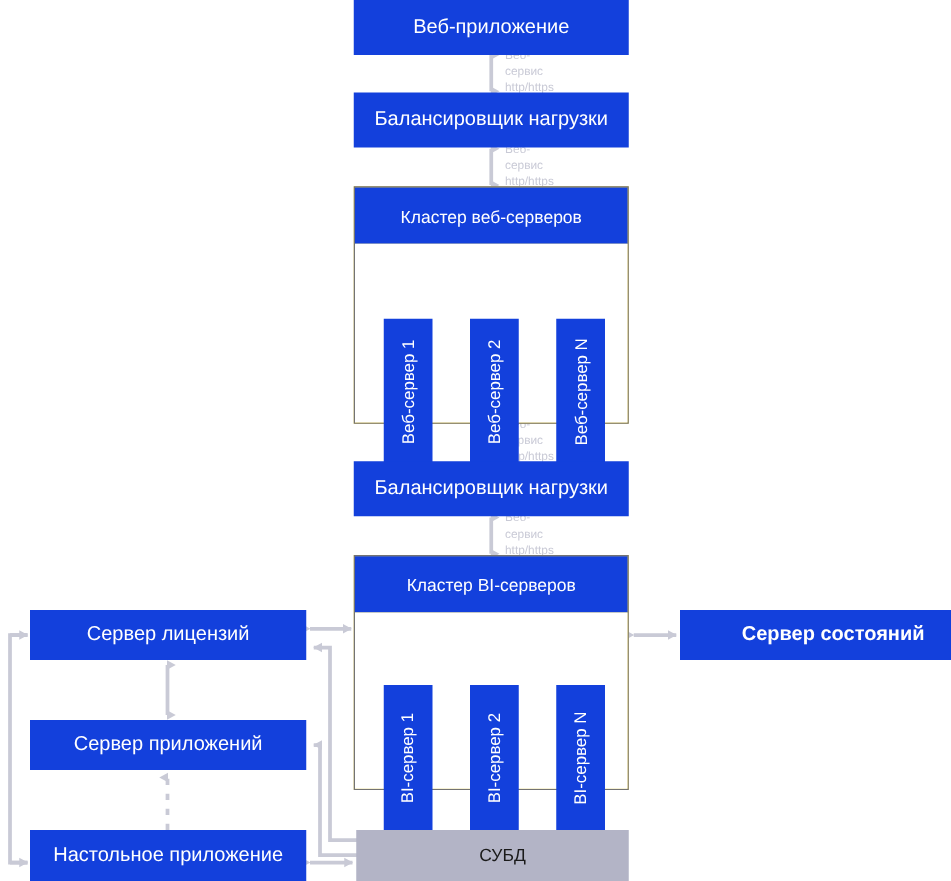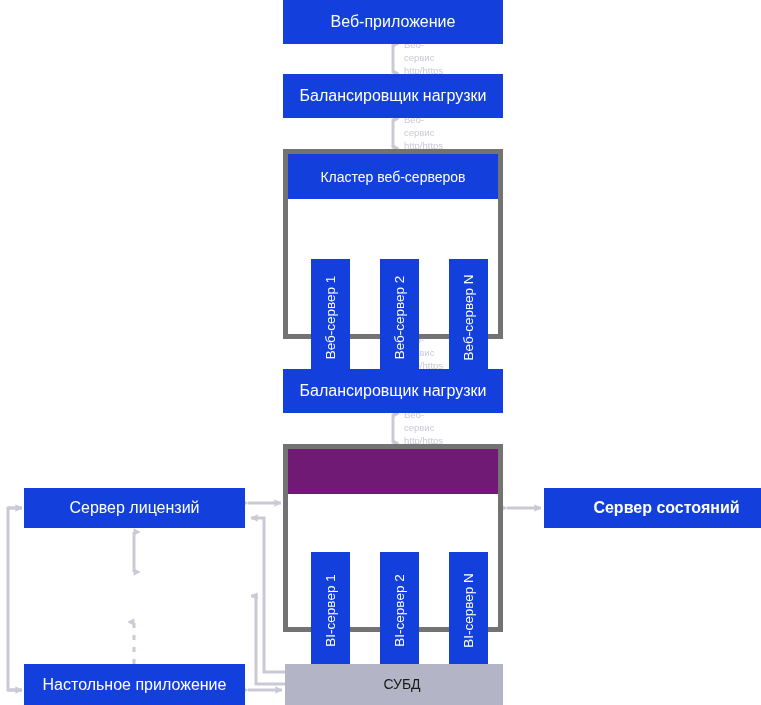--- a/index.html
+++ b/index.html
@@ -2,21 +2,21 @@
 <html><head>
 <meta charset="utf-8">
 <style>
   html,body{margin:0;padding:0;background:#ffffff;}
   body{width:761px;height:705px;position:relative;overflow:hidden;
        font-family:"Liberation Sans","DejaVu Sans",sans-serif;-webkit-font-smoothing:antialiased;}
   #canvas{position:absolute;left:0;top:0;width:761px;height:705px;}
   .node{position:absolute;box-sizing:border-box;display:flex;align-items:center;justify-content:center;
         text-align:center;color:#ffffff;background:#1340dc;font-size:16px;line-height:1.25;}
   .node.gray{background:#b3b4c6;color:#1a1a1a;padding-left:16px;}
-  .cluster{position:absolute;box-sizing:border-box;background:#701a75;border:5px solid #737373;}
+  .cluster{position:absolute;box-sizing:border-box;background:#fde047;border:1px solid #737373;}
   .cluster-head{position:absolute;left:0;top:0;right:0;height:45px;background:#1340dc;color:#fff;
         display:flex;align-items:center;justify-content:center;font-size:14px;}
   .cluster-body{position:absolute;left:0;right:0;bottom:0;top:45px;background:#fff;}
   .vnode{position:absolute;background:#1340dc;color:#fff;box-sizing:border-box;
          display:flex;align-items:center;justify-content:center;}
   .vnode span{transform:rotate(-90deg);white-space:nowrap;font-size:13.5px;display:block;}
   .edge-label{position:absolute;color:#c9cad6;font-size:9.5px;line-height:1.38;text-align:left;
         white-space:pre-line;}
   svg.links{position:absolute;left:0;top:0;width:761px;height:705px;overflow:visible;pointer-events:none;}
 </style>
@@ -124,35 +124,37 @@
       </div>
       <div class="vnode" style="left:161px;top:60px;width:39px;height:117px;">
         <span>Веб-сервер N</span>
       </div>
     </div>
   </div>
 
   <div class="node" style="left:283px;top:369px;width:220px;height:44px;">Балансировщик нагрузки</div>
 
   <div class="cluster" style="left:283px;top:444px;width:220px;height:188px;">
+    <div class="cluster-head">Кластер BI-серверов</div>
     <div class="cluster-body">
       <div class="vnode" style="left:23px;top:58px;width:39px;height:116px;">
         <span>BI-сервер 1</span>
       </div>
       <div class="vnode" style="left:92px;top:58px;width:39px;height:116px;">
         <span>BI-сервер 2</span>
       </div>
       <div class="vnode" style="left:161px;top:58px;width:39px;height:116px;">
         <span>BI-сервер N</span>
       </div>
     </div>
   </div>
 
   <div class="node" style="left:24px;top:488px;width:221px;height:40px;">Сервер лицензий</div>
 
+  <div class="node" style="left:24px;top:576px;width:221px;height:40px;">Сервер приложений</div>
 
   <div class="node" style="left:24px;top:664px;width:221px;height:41px;">Настольное приложение</div>
 
   <div class="node" style="left:544px;top:488px;width:245px;height:40px;font-weight:bold;">Сервер состояний</div>
 
   <div class="node gray" style="left:285px;top:664px;width:218px;height:41px;font-size:14px;">СУБД</div>
 
 </div>
 
 </body></html>

